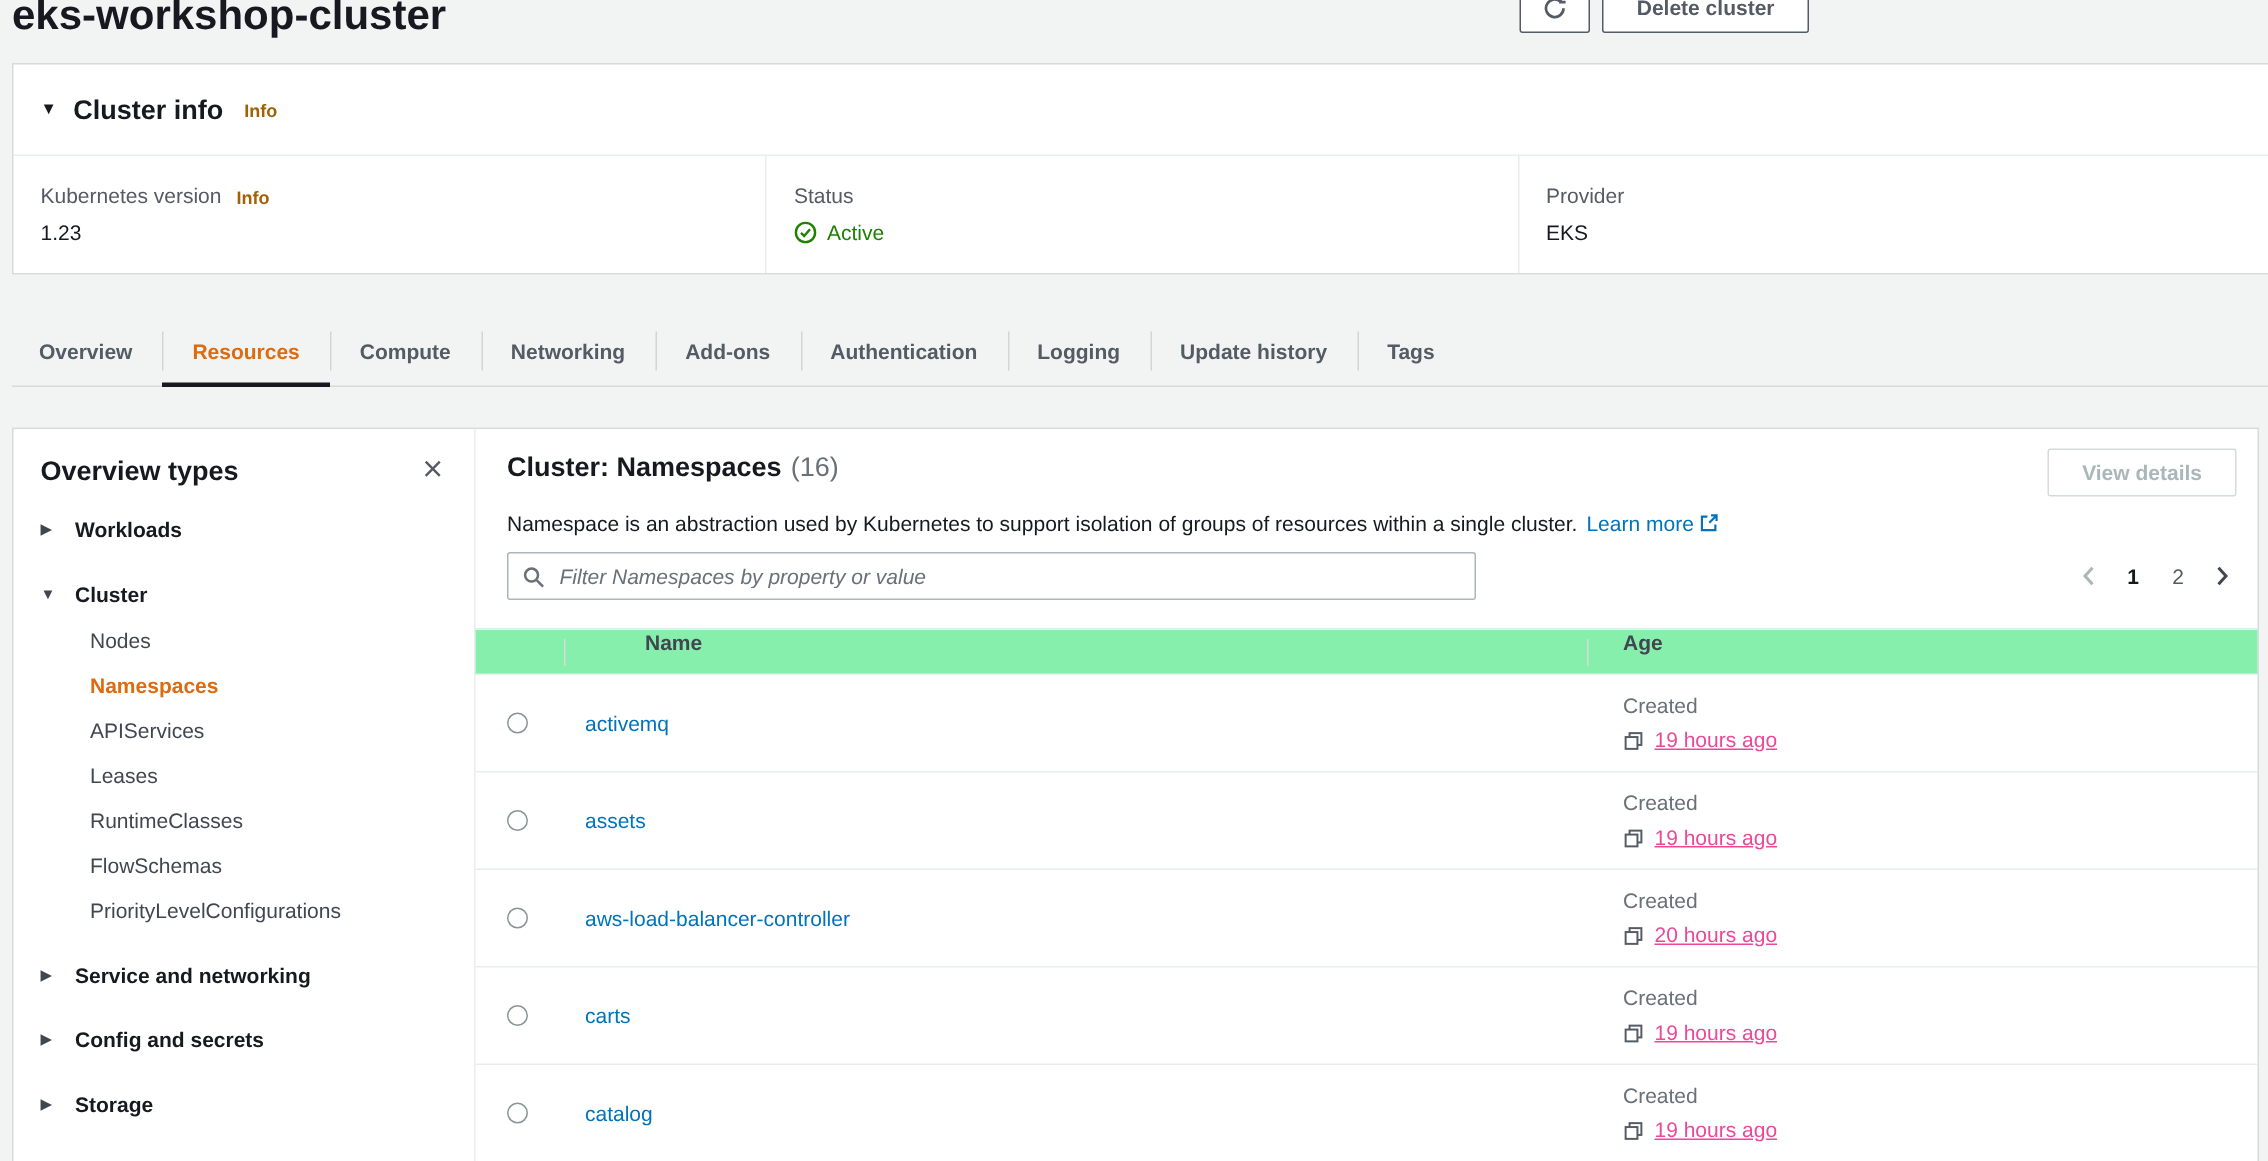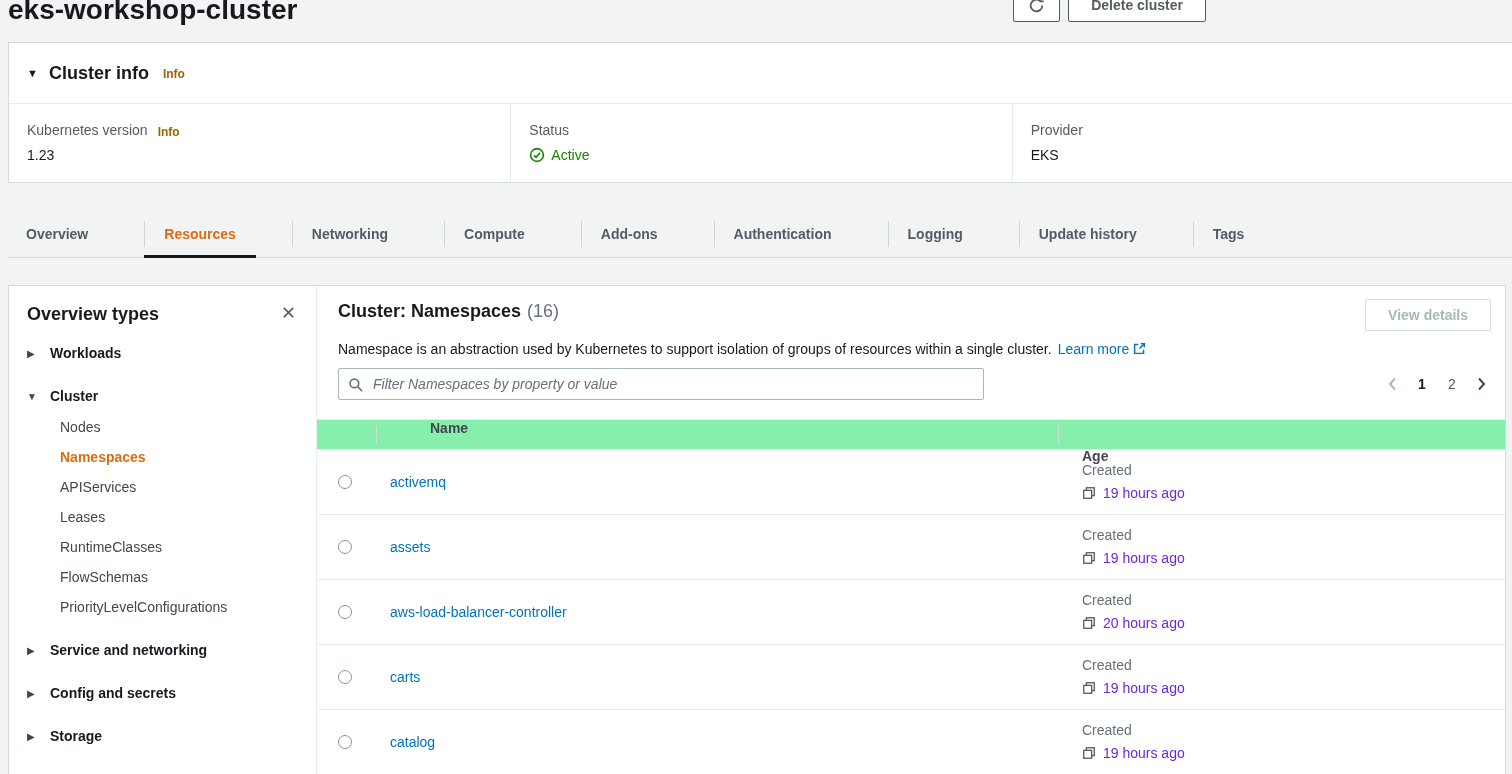--- a/index.html
+++ b/index.html
@@ -36,21 +36,21 @@
   .info-link { color:#a16207; font-size:12px; font-weight:700; margin-left:14px; position:relative; top:1px; }
   .fields { display:flex; height:78px; }
   .field { width:33.333%; padding:18px 0 0 18px; }
   .field + .field { border-left:1px solid #eaeded; }
   .field-label { color:#545b64; margin-bottom:9px; }
   .field-label .info-link { margin-left:10px; }
   .field-value { color:#16191f; }
   .field-value.status { color:#1d8102; display:flex; align-items:center; gap:6px; }
 
   
-  .tabs { position:absolute; left:8px; top:210px; width:1504px; height:48px; display:flex; border-bottom:1px solid #d5dbdb;gap:36px; }
+  .tabs { position:absolute; left:8px; top:210px; width:1504px; height:48px; display:flex; border-bottom:1px solid #d5dbdb; }
   .tab { position:relative; display:flex; align-items:center; padding:0 20px; font-weight:700; color:#545b64; cursor:pointer; }
   .tab:first-child { padding-left:18px; }
   .tab:not(:first-child)::before { content:""; position:absolute; left:0; top:11px; height:26px; width:1px; background:#cfd6d8; }
   .tab.active { color:#dd6b10; }
   .tab.active::after { content:""; position:absolute; left:0; right:0; bottom:-1px; height:3px; background:#16191f; }
 
   
   .card {
     position:absolute; left:8px; top:285px; width:1498px; height:510px;
     background:#fff; border:1px solid #d5dbdb; display:flex;
@@ -86,32 +86,32 @@
   .pagination { display:flex; align-items:center; gap:8px; }
   .page-btn { min-width:22px; height:24px; display:flex; align-items:center; justify-content:center; background:none; border:none; font-family:inherit; font-size:14px; color:#545b64; cursor:pointer; }
   .page-btn.current { color:#16191f; font-weight:700; }
   .pager-arrow { background:none; border:none; padding:0 2px; cursor:pointer; display:flex; align-items:center; }
 
   
   .table { margin-top:19px; }
   .thead { position:relative; display:flex; height:31px; background:#86efac; border-top:1px solid #eaeded; border-bottom:1px solid #eaeded; font-weight:700; color:#414750;gap:40px; }
   .col-sel { width:59px; flex:none; }
   .col-name { flex:1; padding-left:14px; min-width:0; }
-  .col-age { width:447px; flex:none; padding-left:24px;margin-top:28px; }
+  .col-age { width:447px; flex:none; padding-left:24px; }
   .thead .divider { position:absolute; top:6px; width:1px; height:18px; background:#d5dbdb; }
   .thead .divider.d1 { left:59px; }
   .thead .divider.d2 { left:741px; }
   .trow { display:flex; height:65px; border-bottom:1px solid #eaeded; }
   .cell-sel { width:59px; flex:none; display:flex; align-items:center; padding-left:21px; }
   .radio { width:14px; height:14px; border:1px solid #879596; border-radius:50%; background:#fff; cursor:pointer; }
   .cell-name { flex:1; display:flex; align-items:center; padding-left:14px; min-width:0; }
   .cell-name a { color:#0073bb; }
   .cell-age { width:447px; flex:none; padding:12px 0 0 24px; }
   .created { color:#687078; line-height:17px; }
-  .age-line { margin-top:6px; display:flex; align-items:center; gap:7px; color:#6d28d9; }
+  .age-line { margin-top:6px; display:flex; align-items:flex-end; gap:7px; color:#ec4899;text-decoration:underline; }
 </style>
 </head>
 <body>
 
 <div id="app">
 
   <div class="page-header">
     <h1 class="page-title">eks-workshop-cluster</h1>
     <div class="header-actions">
       <button class="btn icon-only">
@@ -157,24 +157,24 @@
   </section>
 
   <nav class="tabs">
       <div class="tab">
         <span>Overview</span>
       </div>
       <div class="tab active">
         <span>Resources</span>
       </div>
       <div class="tab">
+        <span>Compute</span>
+      </div>
+      <div class="tab">
         <span>Networking</span>
-      </div>
-      <div class="tab">
-        <span>Compute</span>
       </div>
       <div class="tab">
         <span>Add-ons</span>
       </div>
       <div class="tab">
         <span>Authentication</span>
       </div>
       <div class="tab">
         <span>Logging</span>
       </div>

